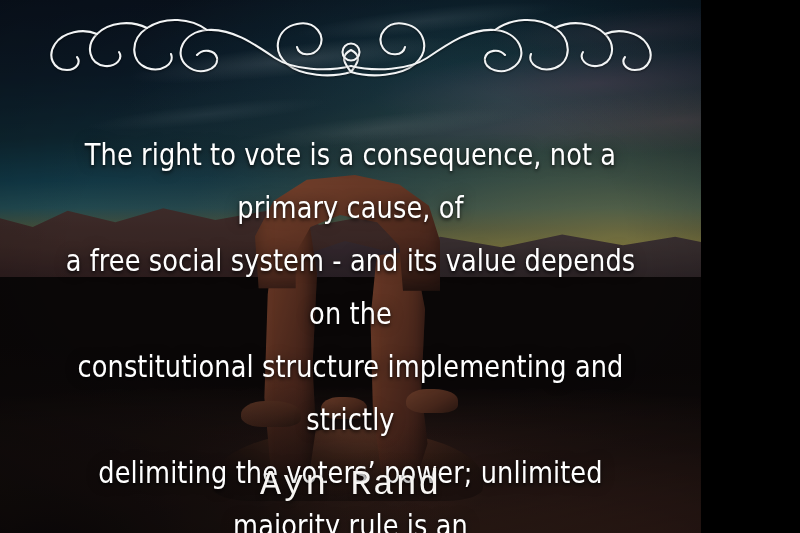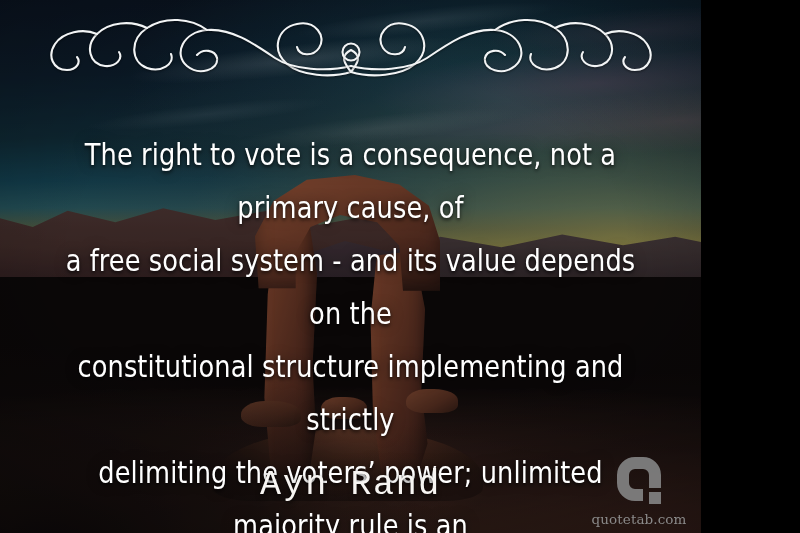--- a/index.html
+++ b/index.html
@@ -317,25 +317,14 @@
   </div>
 
   <div class="quote">The right to vote is a consequence, not a primary cause, of
 a free social system - and its value depends on the
 constitutional structure implementing and strictly
 delimiting the voters’ power; unlimited majority rule is an
 instance of the principle of tyranny.</div>
 
   <div class="author">Ayn Rand</div>
 
-  <div class="watermark">
-    <div class="wm-logo">
-      <svg viewBox="0 0 56 56" xmlns="http://www.w3.org/2000/svg" aria-hidden="true">
-        <path d="M6 20 A18 18 0 0 1 24 2 L32 2 A18 18 0 0 1 50 20 L50 33 L38 33 L38 20
-                 A6 6 0 0 0 32 14 L24 14 A6 6 0 0 0 18 20 L18 28 A6 6 0 0 0 24 34
-                 L32 34 L32 46 L24 46 A18 18 0 0 1 6 28 Z" fill="#7d7d7d"></path>
-        <rect x="38" y="37" width="12" height="12" fill="#7d7d7d"></rect>
-      </svg>
-    </div>
-    <div class="wm-text">quotetab.com</div>
-  </div>
 
 </div>
 
 </body></html>

